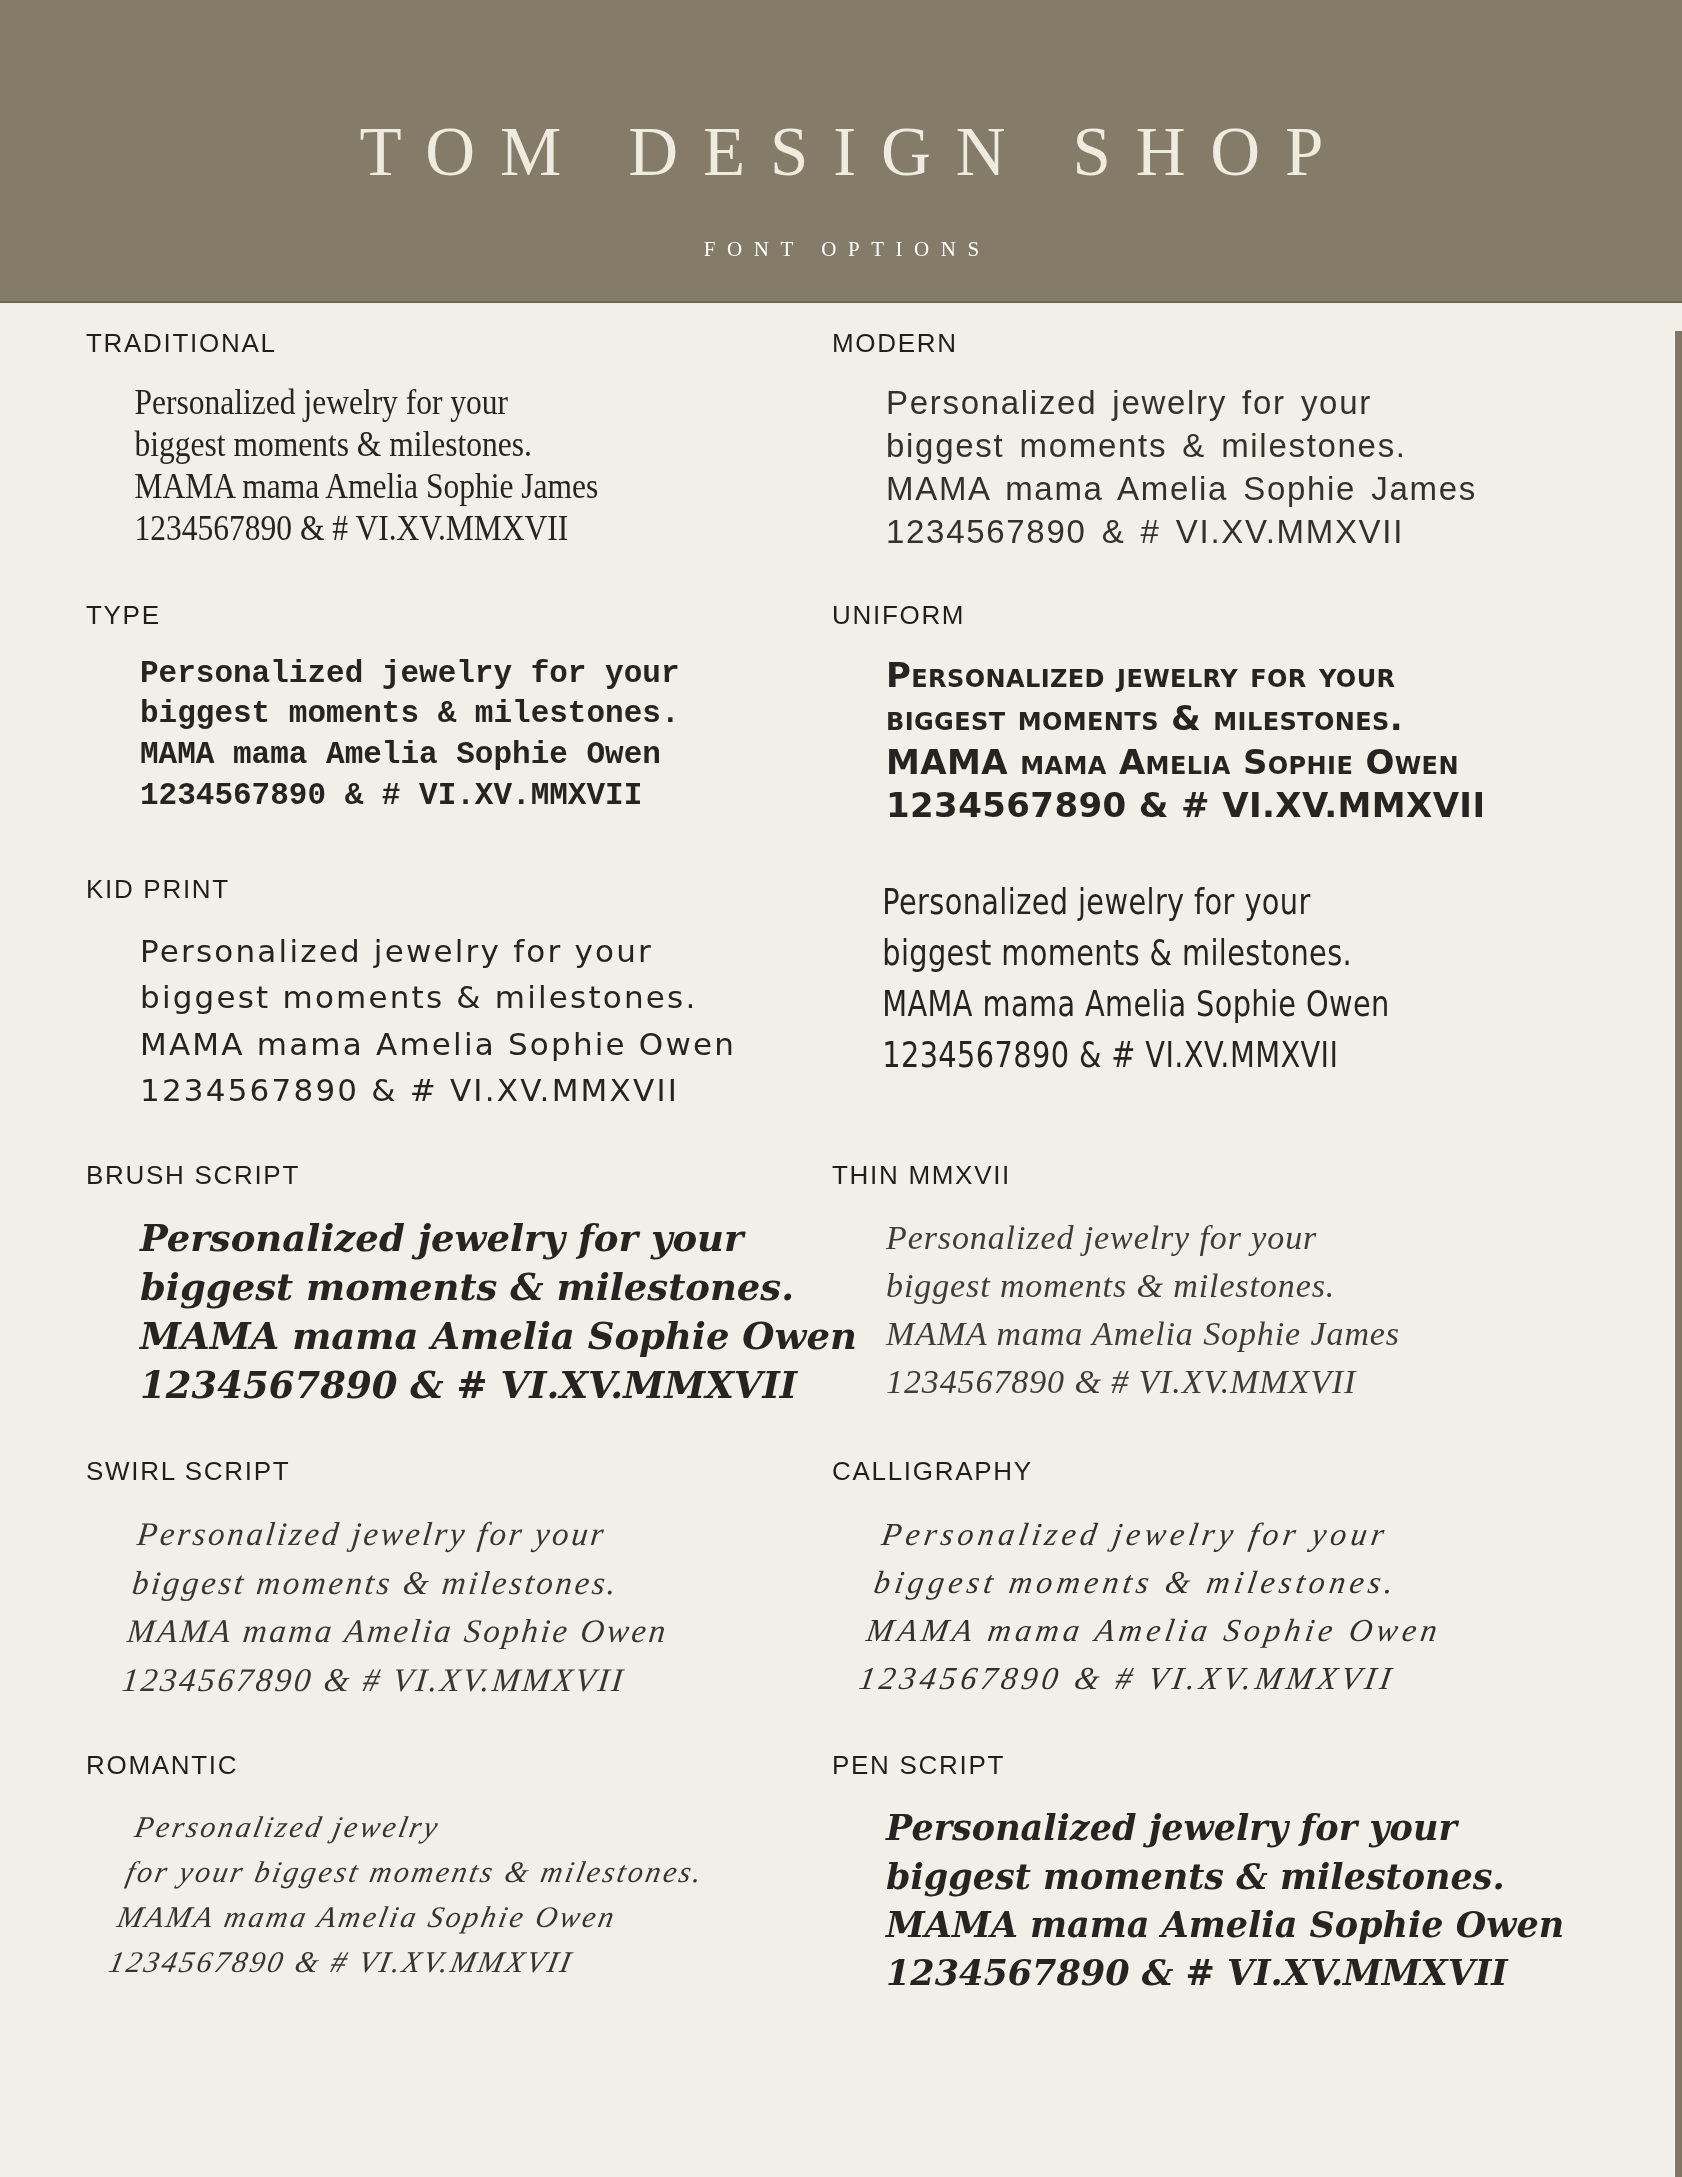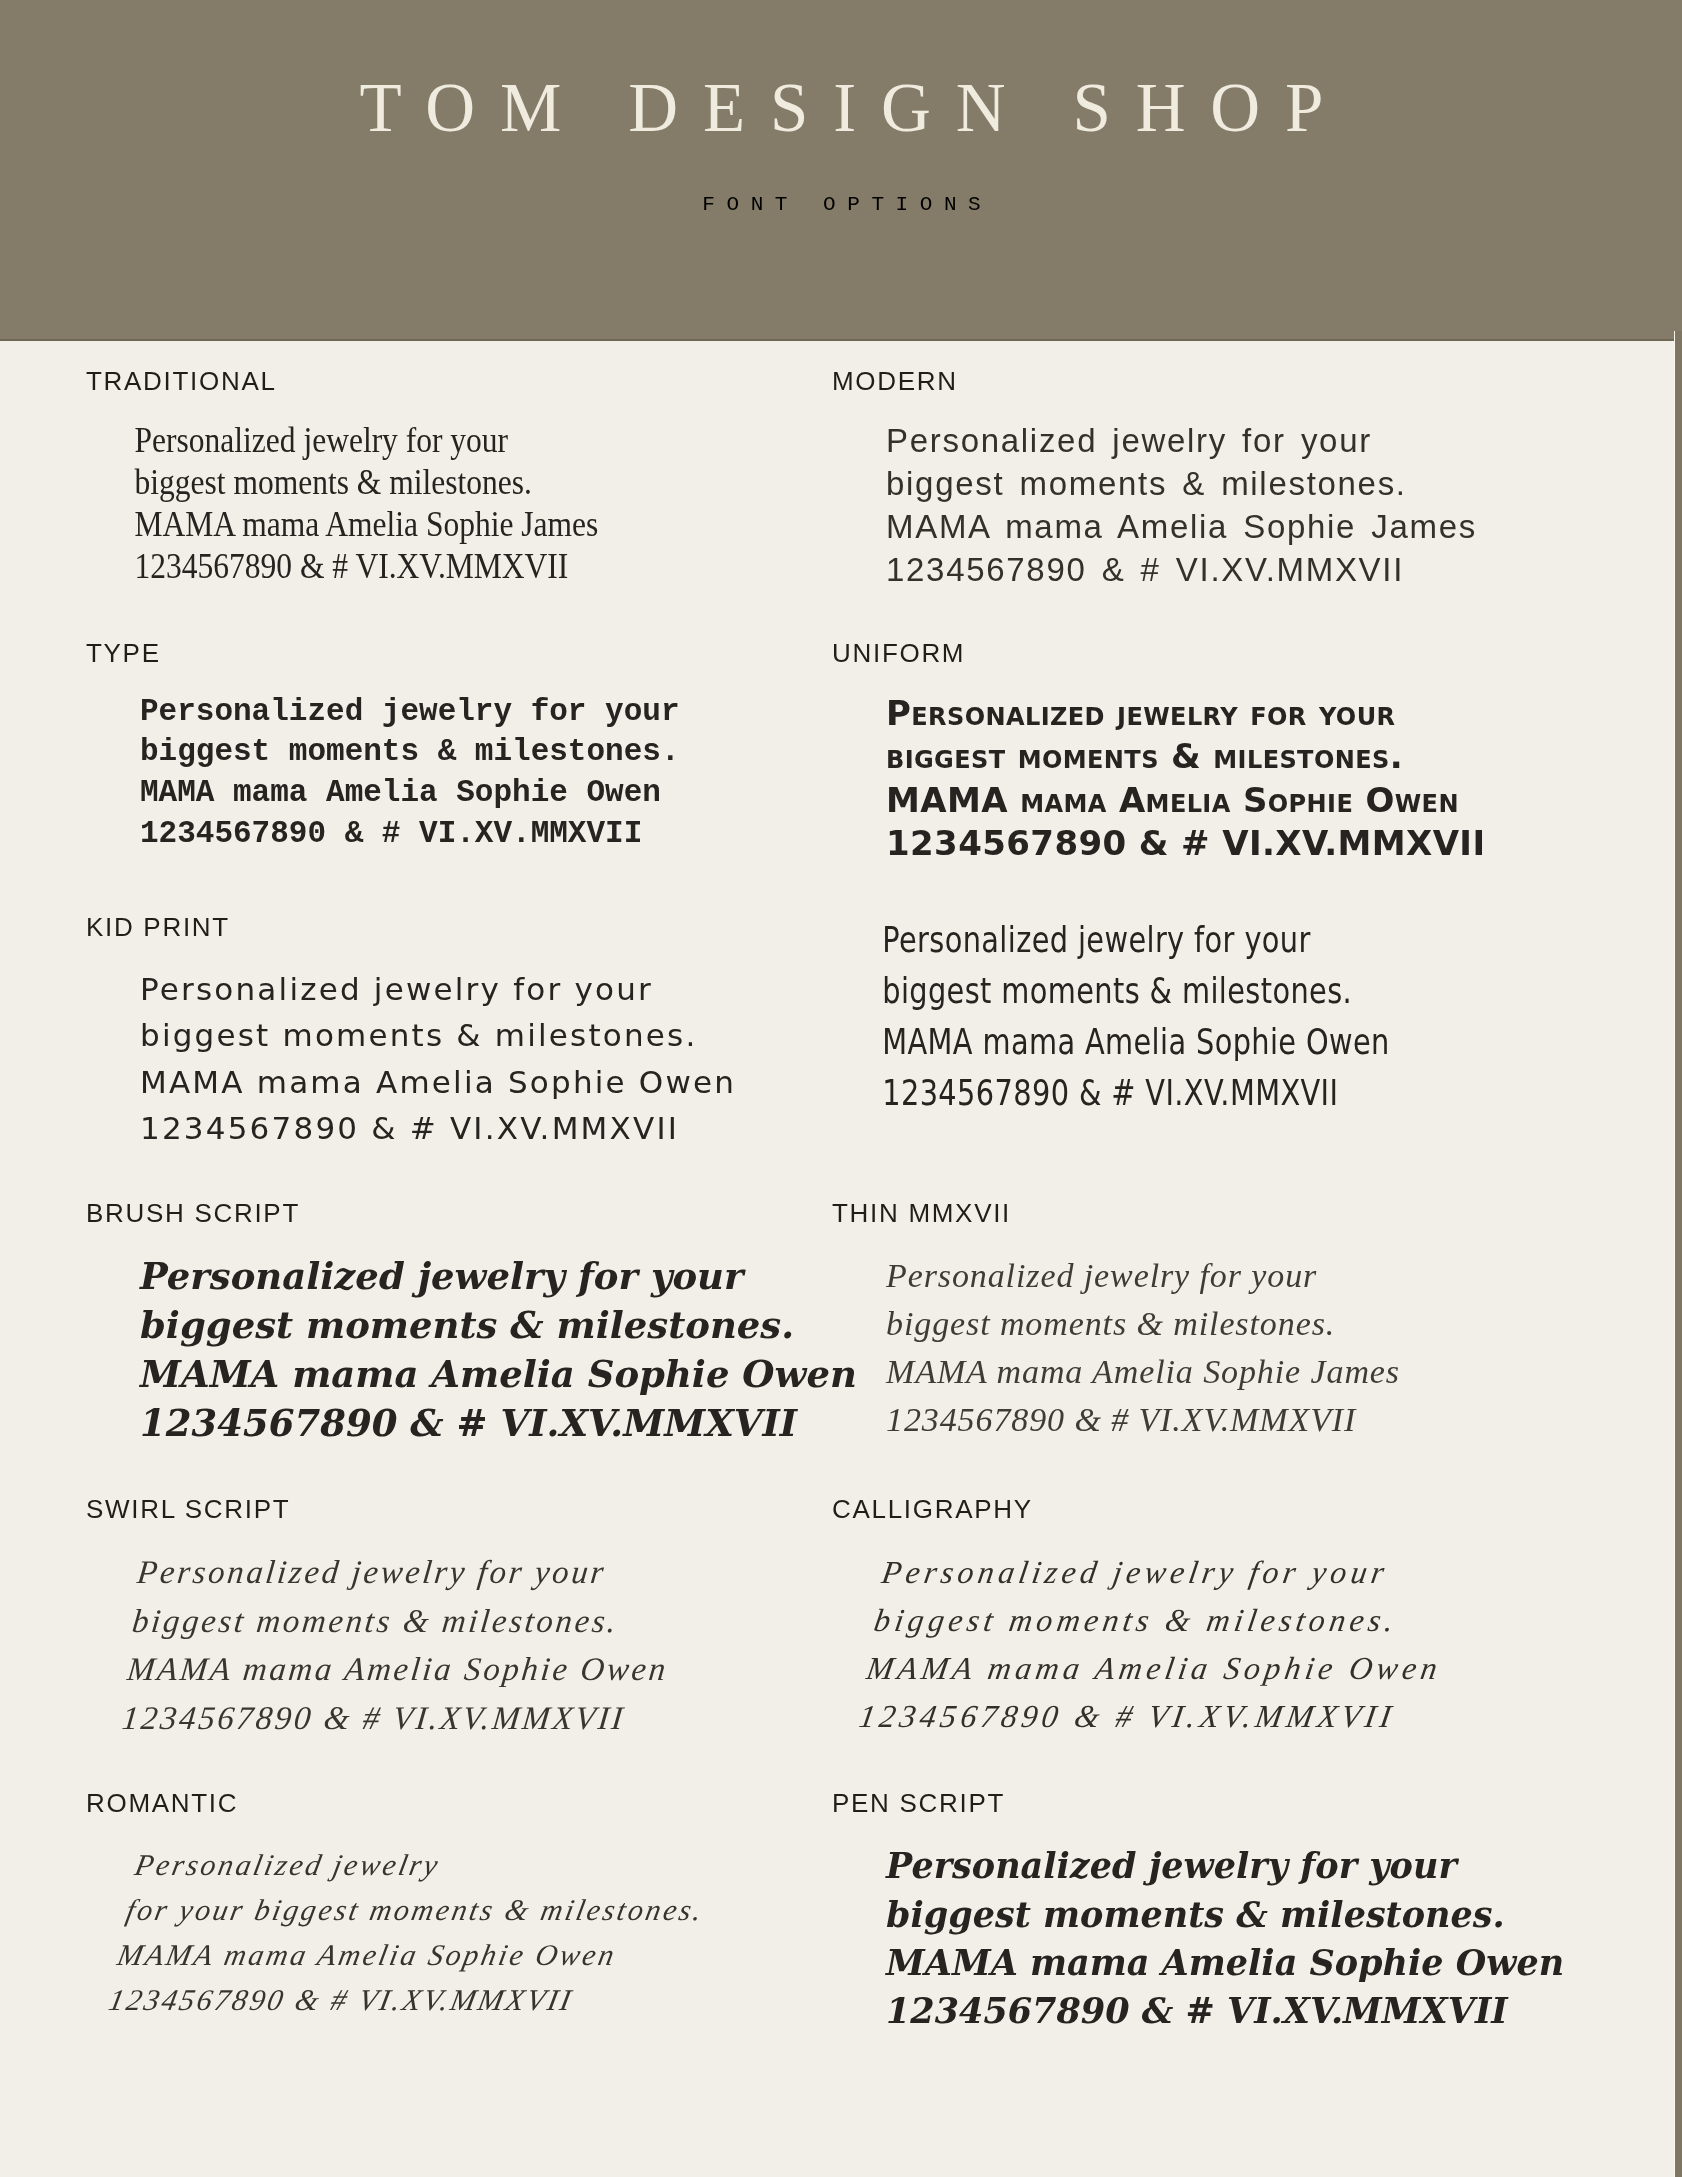--- a/index.html
+++ b/index.html
@@ -16,48 +16,48 @@
     position:absolute;
     top:331px;
     right:0;
     width:7.8px;
     bottom:0;
     background:#7E7663;
     border-left:1.7px solid #FAF8F1;
   }
   
   .hero{
-    height:341px;
+    height:303px;
     background:#847C68;
     border-bottom:2.6px solid #6E6754;
     display:flex;
     flex-direction:column;
     align-items:center;
     justify-content:flex-start;
-    padding-top:74px;
+    padding-top:118px;
     box-sizing:border-box;
   }
   .hero h1{
     margin:0;
     font-family:"Liberation Serif",serif;
     font-weight:400;
     font-size:69px;
     line-height:1;
     letter-spacing:0.36em;
     text-indent:0.36em;
     color:#F0EBDF;
     white-space:nowrap;
   }
   .hero .sub{
     margin-top:50px;
-    font-family:Liberation Mono, monospace;
+    font-family:Liberation Serif, serif;
     font-size:21px;
     letter-spacing:0.55em;
     text-indent:0.55em;
-    color:#000000;
+    color:#ffffff;
     white-space:nowrap;
   }
   
   .grid{
     display:grid;
     grid-template-columns:746px 843px;
     padding:27px 0 0 86px;
   }
   .cell{margin-bottom:48px;}
   .flabel{

